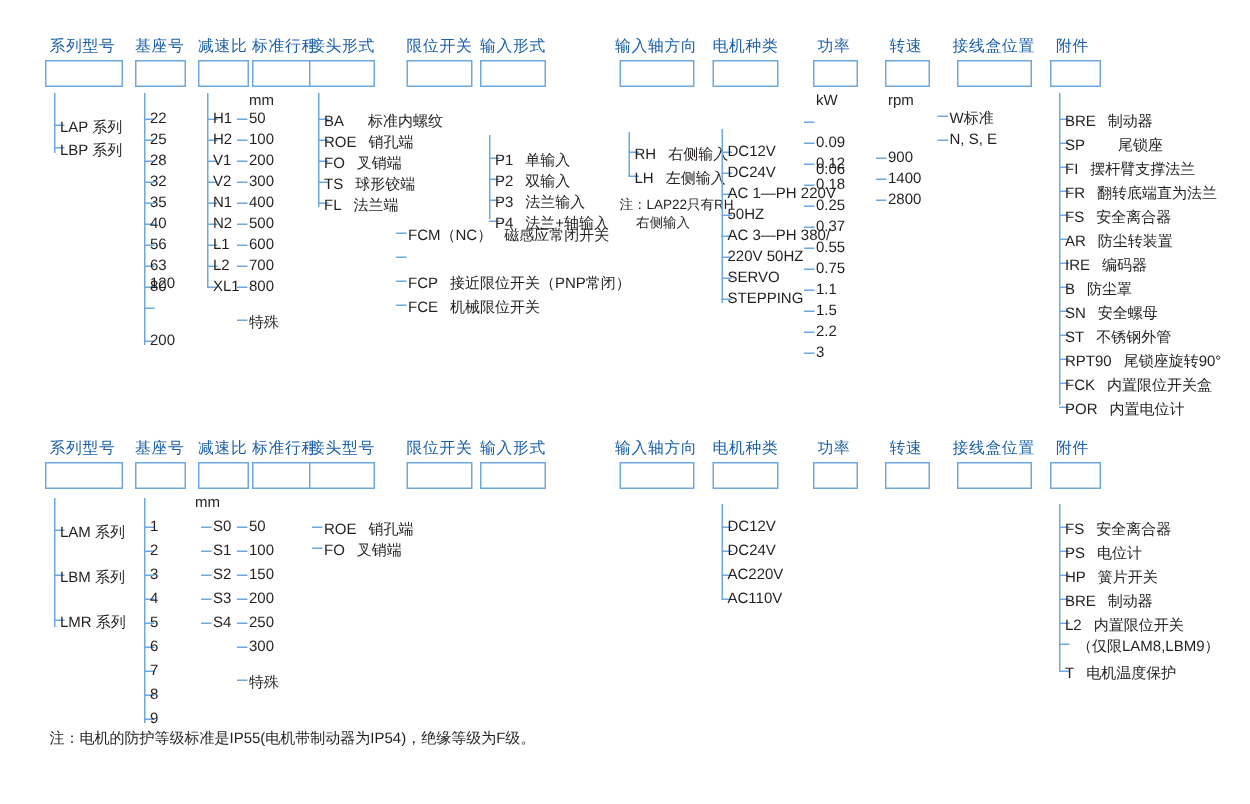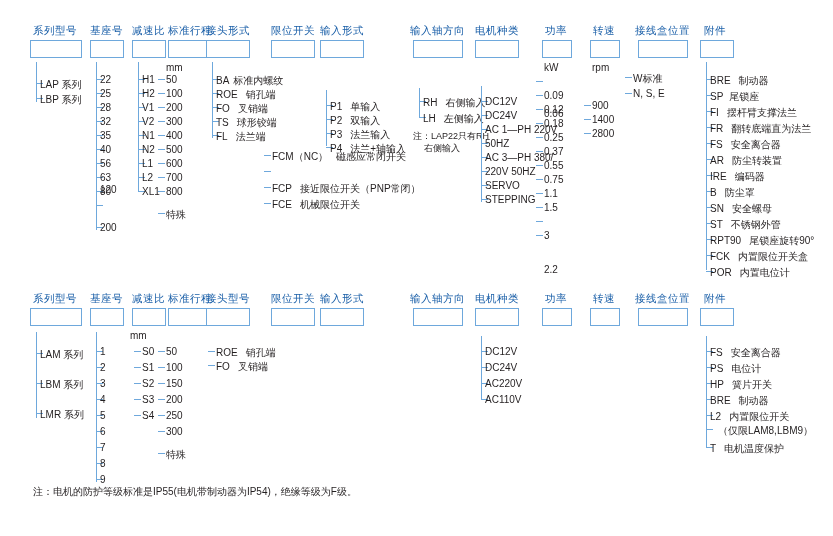--- a/index.html
+++ b/index.html
@@ -151,21 +151,21 @@
     <div class="tick" style="left:158px;top:163px;"></div>
     <div class="item" style="left:166px;top:158px;">600</div>
     <div class="tick" style="left:158px;top:177px;"></div>
     <div class="item" style="left:166px;top:172px;">700</div>
     <div class="tick" style="left:158px;top:191px;"></div>
     <div class="item" style="left:166px;top:186px;">800</div>
     <div class="tick" style="left:158px;top:213px;"></div>
     <div class="item" style="left:166px;top:208px;">特殊</div>
     <div class="stem" style="left:212px;top:62px;height:76px;"></div>
     <div class="tick" style="left:212px;top:79px;"></div>
-    <div class="item" style="left:216px;top:74px;"><span>BA</span><span class="small" style="margin-left:4px;">标准内螺纹</span></div>
+    <div class="item" style="left:216px;top:74px;"><span>BA</span><span class="small" style="margin-left:16px;">标准内螺纹</span></div>
     <div class="tick" style="left:212px;top:93px;"></div>
     <div class="item" style="left:216px;top:88px;"><span>ROE</span><span class="small" style="margin-left:8px;">销孔端</span></div>
     <div class="tick" style="left:212px;top:107px;"></div>
     <div class="item" style="left:216px;top:102px;"><span>FO</span><span class="small" style="margin-left:8px;">叉销端</span></div>
     <div class="tick" style="left:212px;top:121px;"></div>
     <div class="item" style="left:216px;top:116px;"><span>TS</span><span class="small" style="margin-left:8px;">球形铰端</span></div>
     <div class="tick" style="left:212px;top:135px;"></div>
     <div class="item" style="left:216px;top:130px;"><span>FL</span><span class="small" style="margin-left:8px;">法兰端</span></div>
     <div class="tick" style="left:264px;top:155px;"></div>
     <div class="item" style="left:272px;top:150px;"><span>FCM（NC）</span><span class="small" style="margin-left:8px;">磁感应常闭开关</span></div>
@@ -222,39 +222,39 @@
     <div class="item" style="left:544px;top:146px;">0.37</div>
     <div class="tick" style="left:536px;top:165px;"></div>
     <div class="item" style="left:544px;top:160px;">0.55</div>
     <div class="tick" style="left:536px;top:179px;"></div>
     <div class="item" style="left:544px;top:174px;">0.75</div>
     <div class="tick" style="left:536px;top:193px;"></div>
     <div class="item" style="left:544px;top:188px;">1.1</div>
     <div class="tick" style="left:536px;top:207px;"></div>
     <div class="item" style="left:544px;top:202px;">1.5</div>
     <div class="tick" style="left:536px;top:221px;"></div>
-    <div class="item" style="left:544px;top:216px;margin-top:48px;">2.2</div>
+    <div class="item" style="left:544px;top:216px;">2.2</div>
     <div class="tick" style="left:536px;top:235px;"></div>
     <div class="item" style="left:544px;top:230px;">3</div>
     <div class="unit" style="left:592px;top:62px;">rpm</div>
     <div class="tick" style="left:584px;top:105px;"></div>
     <div class="item" style="left:592px;top:100px;">900</div>
     <div class="tick" style="left:584px;top:119px;"></div>
     <div class="item" style="left:592px;top:114px;">1400</div>
     <div class="tick" style="left:584px;top:133px;"></div>
     <div class="item" style="left:592px;top:128px;">2800</div>
     <div class="tick" style="left:625px;top:77px;"></div>
     <div class="item" style="left:633px;top:72px;">W标准</div>
     <div class="tick" style="left:625px;top:93px;"></div>
     <div class="item" style="left:633px;top:88px;">N, S, E</div>
     <div class="stem" style="left:706px;top:62px;height:208px;"></div>
     <div class="tick" style="left:706px;top:79px;"></div>
     <div class="item" style="left:710px;top:74px;"><span>BRE</span><span class="small" style="margin-left:8px;">制动器</span></div>
     <div class="tick" style="left:706px;top:95px;"></div>
-    <div class="item" style="left:710px;top:90px;"><span>SP</span><span class="small" style="margin-left:6px;">尾锁座</span></div>
+    <div class="item" style="left:710px;top:90px;"><span>SP</span><span class="small" style="margin-left:22px;">尾锁座</span></div>
     <div class="tick" style="left:706px;top:111px;"></div>
     <div class="item" style="left:710px;top:106px;"><span>FI</span><span class="small" style="margin-left:8px;">摆杆臂支撑法兰</span></div>
     <div class="tick" style="left:706px;top:127px;"></div>
     <div class="item" style="left:710px;top:122px;"><span>FR</span><span class="small" style="margin-left:8px;">翻转底端直为法兰</span></div>
     <div class="tick" style="left:706px;top:143px;"></div>
     <div class="item" style="left:710px;top:138px;"><span>FS</span><span class="small" style="margin-left:8px;">安全离合器</span></div>
     <div class="tick" style="left:706px;top:159px;"></div>
     <div class="item" style="left:710px;top:154px;"><span>AR</span><span class="small" style="margin-left:8px;">防尘转装置</span></div>
     <div class="tick" style="left:706px;top:175px;"></div>
     <div class="item" style="left:710px;top:170px;"><span>IRE</span><span class="small" style="margin-left:8px;">编码器</span></div>

